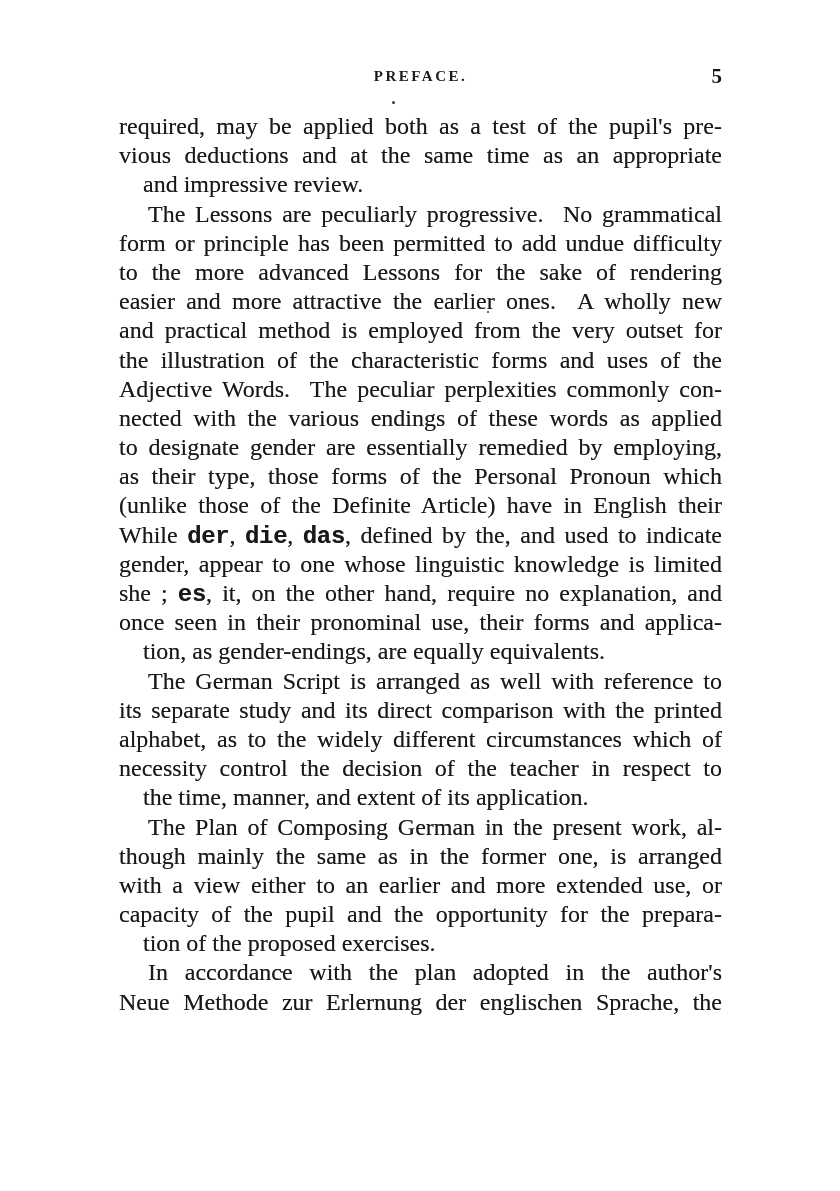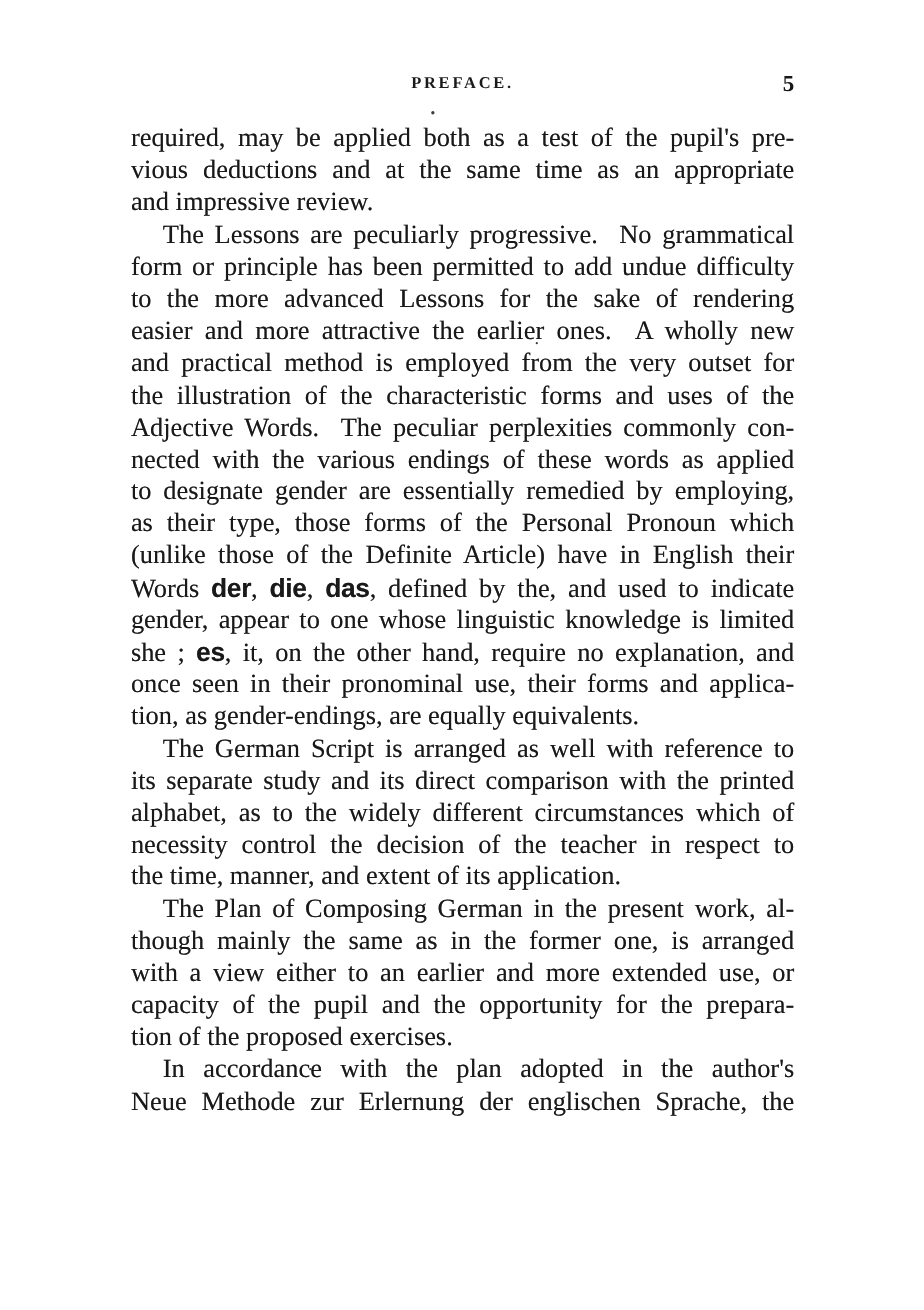--- a/index.html
+++ b/index.html
@@ -57,26 +57,27 @@
     text-align: justify;
     text-align-last: justify;
     -moz-text-align-last: justify;
     white-space: normal;
     height: 29.2px;
     overflow: visible;
   }
   .line.no-justify {
     text-align: left;
     text-align-last: left;
+    margin-left: 24px;
     -moz-text-align-last: left;
   }
   .line.indent { text-indent: 29px; }
   .fraktur {
     font-weight: 700;
-    font-family: Liberation Sans, sans-serif;
+    font-family: Liberation Mono, monospace;
     letter-spacing: -0.3px;
   }
   .italic { }
   .speck {
     position: absolute;
     background: #3a3a3a;
     border-radius: 50%;
   }
 </style>
 </head>
@@ -100,21 +101,21 @@
         <div class="line"><span>form or principle has been permitted to add undue difficulty</span></div>
         <div class="line"><span>to the more advanced Lessons for the sake of rendering</span></div>
         <div class="line"><span>easier and more attractive the earlier ones.&nbsp; A wholly new</span></div>
         <div class="line"><span>and practical method is employed from the very outset for</span></div>
         <div class="line"><span>the illustration of the characteristic forms and uses of the</span></div>
         <div class="line"><span>Adjective Words.&nbsp; The peculiar perplexities commonly con-</span></div>
         <div class="line"><span>nected with the various endings of these words as applied</span></div>
         <div class="line"><span>to designate gender are essentially remedied by employing,</span></div>
         <div class="line"><span>as their type, those forms of the Personal Pronoun which</span></div>
         <div class="line"><span>(unlike those of the Definite Article) have in English their</span></div>
-        <div class="line"><span>Words </span><span class="fraktur">der</span><span>, </span><span class="fraktur">die</span><span>, </span><span class="fraktur">das</span><span>, defined by </span><span class="italic">the</span><span>, and used to indicate</span></div>
+        <div class="line"><span>While </span><span class="fraktur">der</span><span>, </span><span class="fraktur">die</span><span>, </span><span class="fraktur">das</span><span>, defined by </span><span class="italic">the</span><span>, and used to indicate</span></div>
         <div class="line"><span>gender, appear to one whose linguistic knowledge is limited</span></div>
         <div class="line"><span>she ; </span><span class="fraktur">es</span><span>, it, on the other hand, require no explanation, and</span></div>
         <div class="line"><span>once seen in their pronominal use, their forms and applica-</span></div>
         <div class="line no-justify"><span>tion, as gender-endings, are equally equivalents.</span></div>
       </div>
       <div class="paragraph">
         <div class="line indent"><span>The German Script is arranged as well with reference to</span></div>
         <div class="line"><span>its separate study and its direct comparison with the printed</span></div>
         <div class="line"><span>alphabet, as to the widely different circumstances which of</span></div>
         <div class="line"><span>necessity control the decision of the teacher in respect to</span></div>

